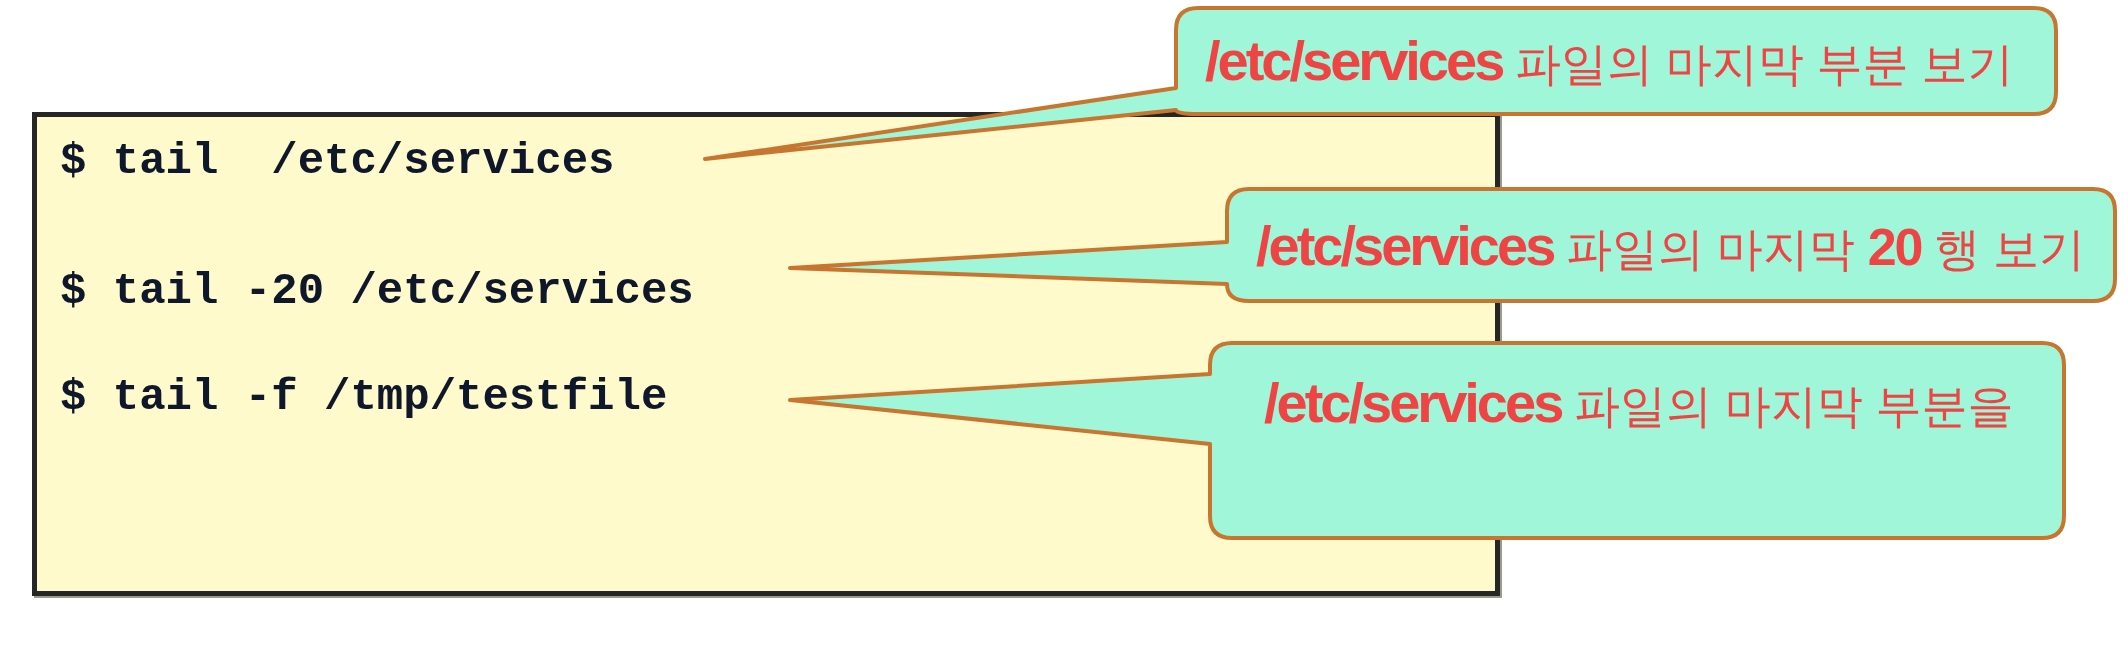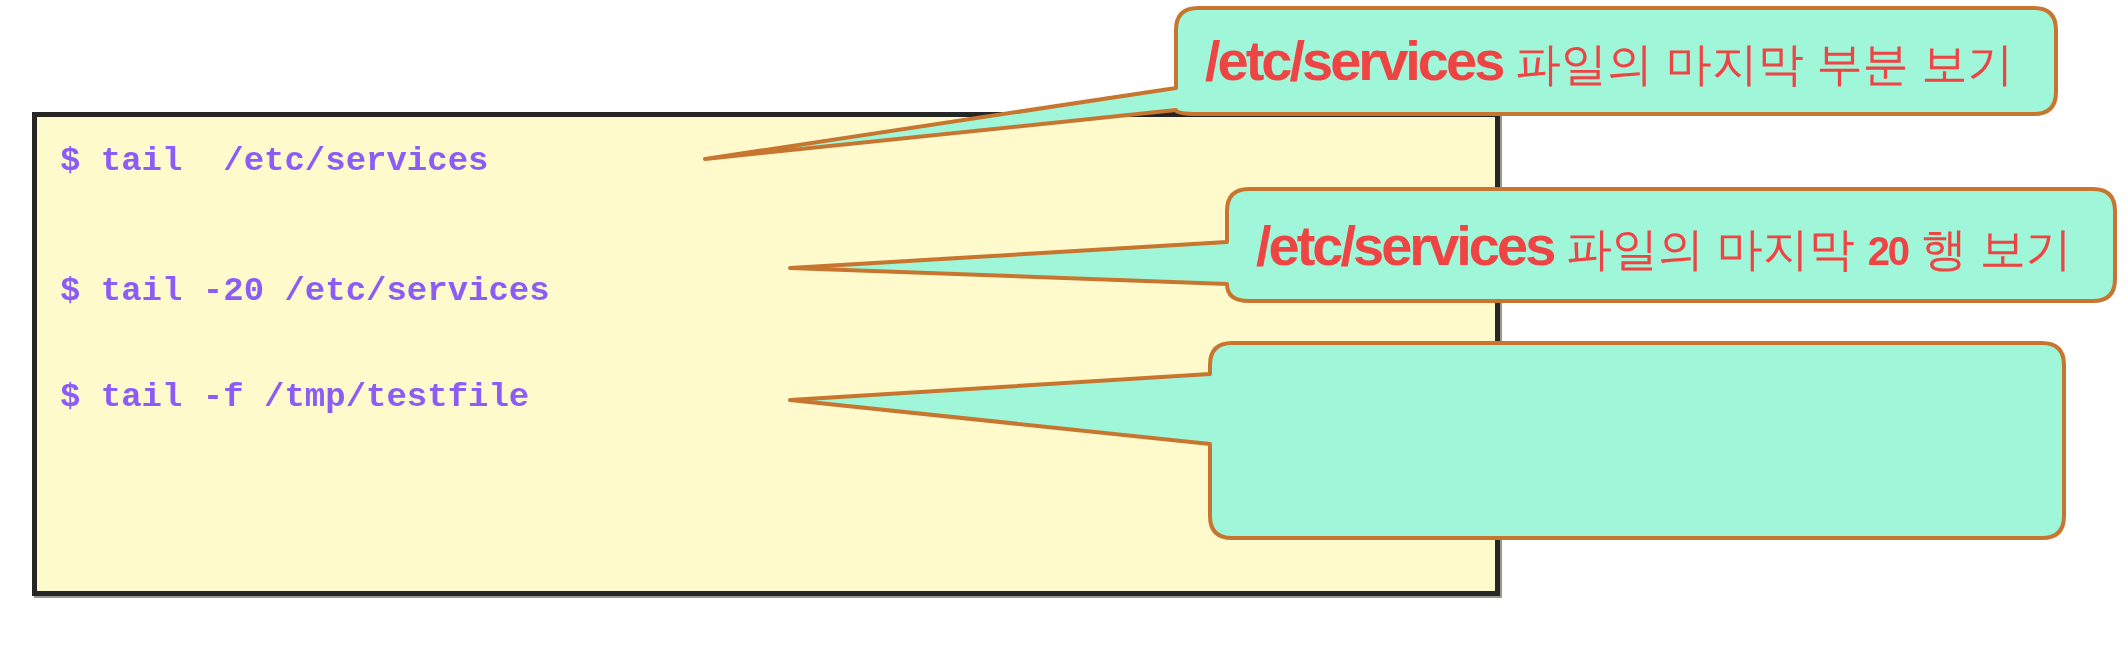--- a/index.html
+++ b/index.html
@@ -27,23 +27,23 @@
     border: 5px solid #262626;
     box-shadow: 2px 2px 0 #9a9a8a;
   }
   
   .cmd {
     position: absolute;
     left: 60px;
     transform: translateY(-50%);
     font-family: "Liberation Mono", "DejaVu Sans Mono", monospace;
     font-weight: bold;
-    font-size: 34px;
+    font-size: 44px;
     line-height: 1;
-    color: #8b5cf6;
+    color: #0f172a;
     white-space: pre;
     z-index: 2;
   }
   .cmd1 { top: 161px; }
   .cmd2 { top: 267px; margin-top: 24px; }
   .cmd3 { top: 397px; }
   
   .callout-layer {
     position: absolute;
     left: 0;
@@ -73,21 +73,21 @@
   .lbl3a { left: 1264px; top: 404px; }
   .lbl3b { left: 1364px; top: 470px; }
   .seg-path {
     font-weight: bold;
     font-size: 56px;
     letter-spacing: -3px;
     font-stretch: condensed;
   }
   .seg-num {
     font-weight: bold;
-    font-size: 40px;
+    font-size: 52px;
     letter-spacing: -2px;
   }
   .seg-kr { font-size: 46px; }
 </style>
 </head>
 <body>
 
 <div class="canvas">
 
   <div class="terminal-box"></div>
@@ -106,14 +106,17 @@
   </svg>
 
   <div class="callout-label lbl1">
     <span class="seg-path">/etc/services</span><span class="seg-kr"> 파일의 마지막 부분 보기</span>
   </div>
 
   <div class="callout-label lbl2">
     <span class="seg-path">/etc/services</span><span class="seg-kr"> 파일의 마지막 </span><span class="seg-num">20</span><span class="seg-kr"> 행 보기</span>
   </div>
 
+  <div class="callout-label lbl3a">
+    <span class="seg-path">/etc/services</span><span class="seg-kr"> 파일의 마지막 부분을</span>
+  </div>
 
 </div>
 
 </body></html>

